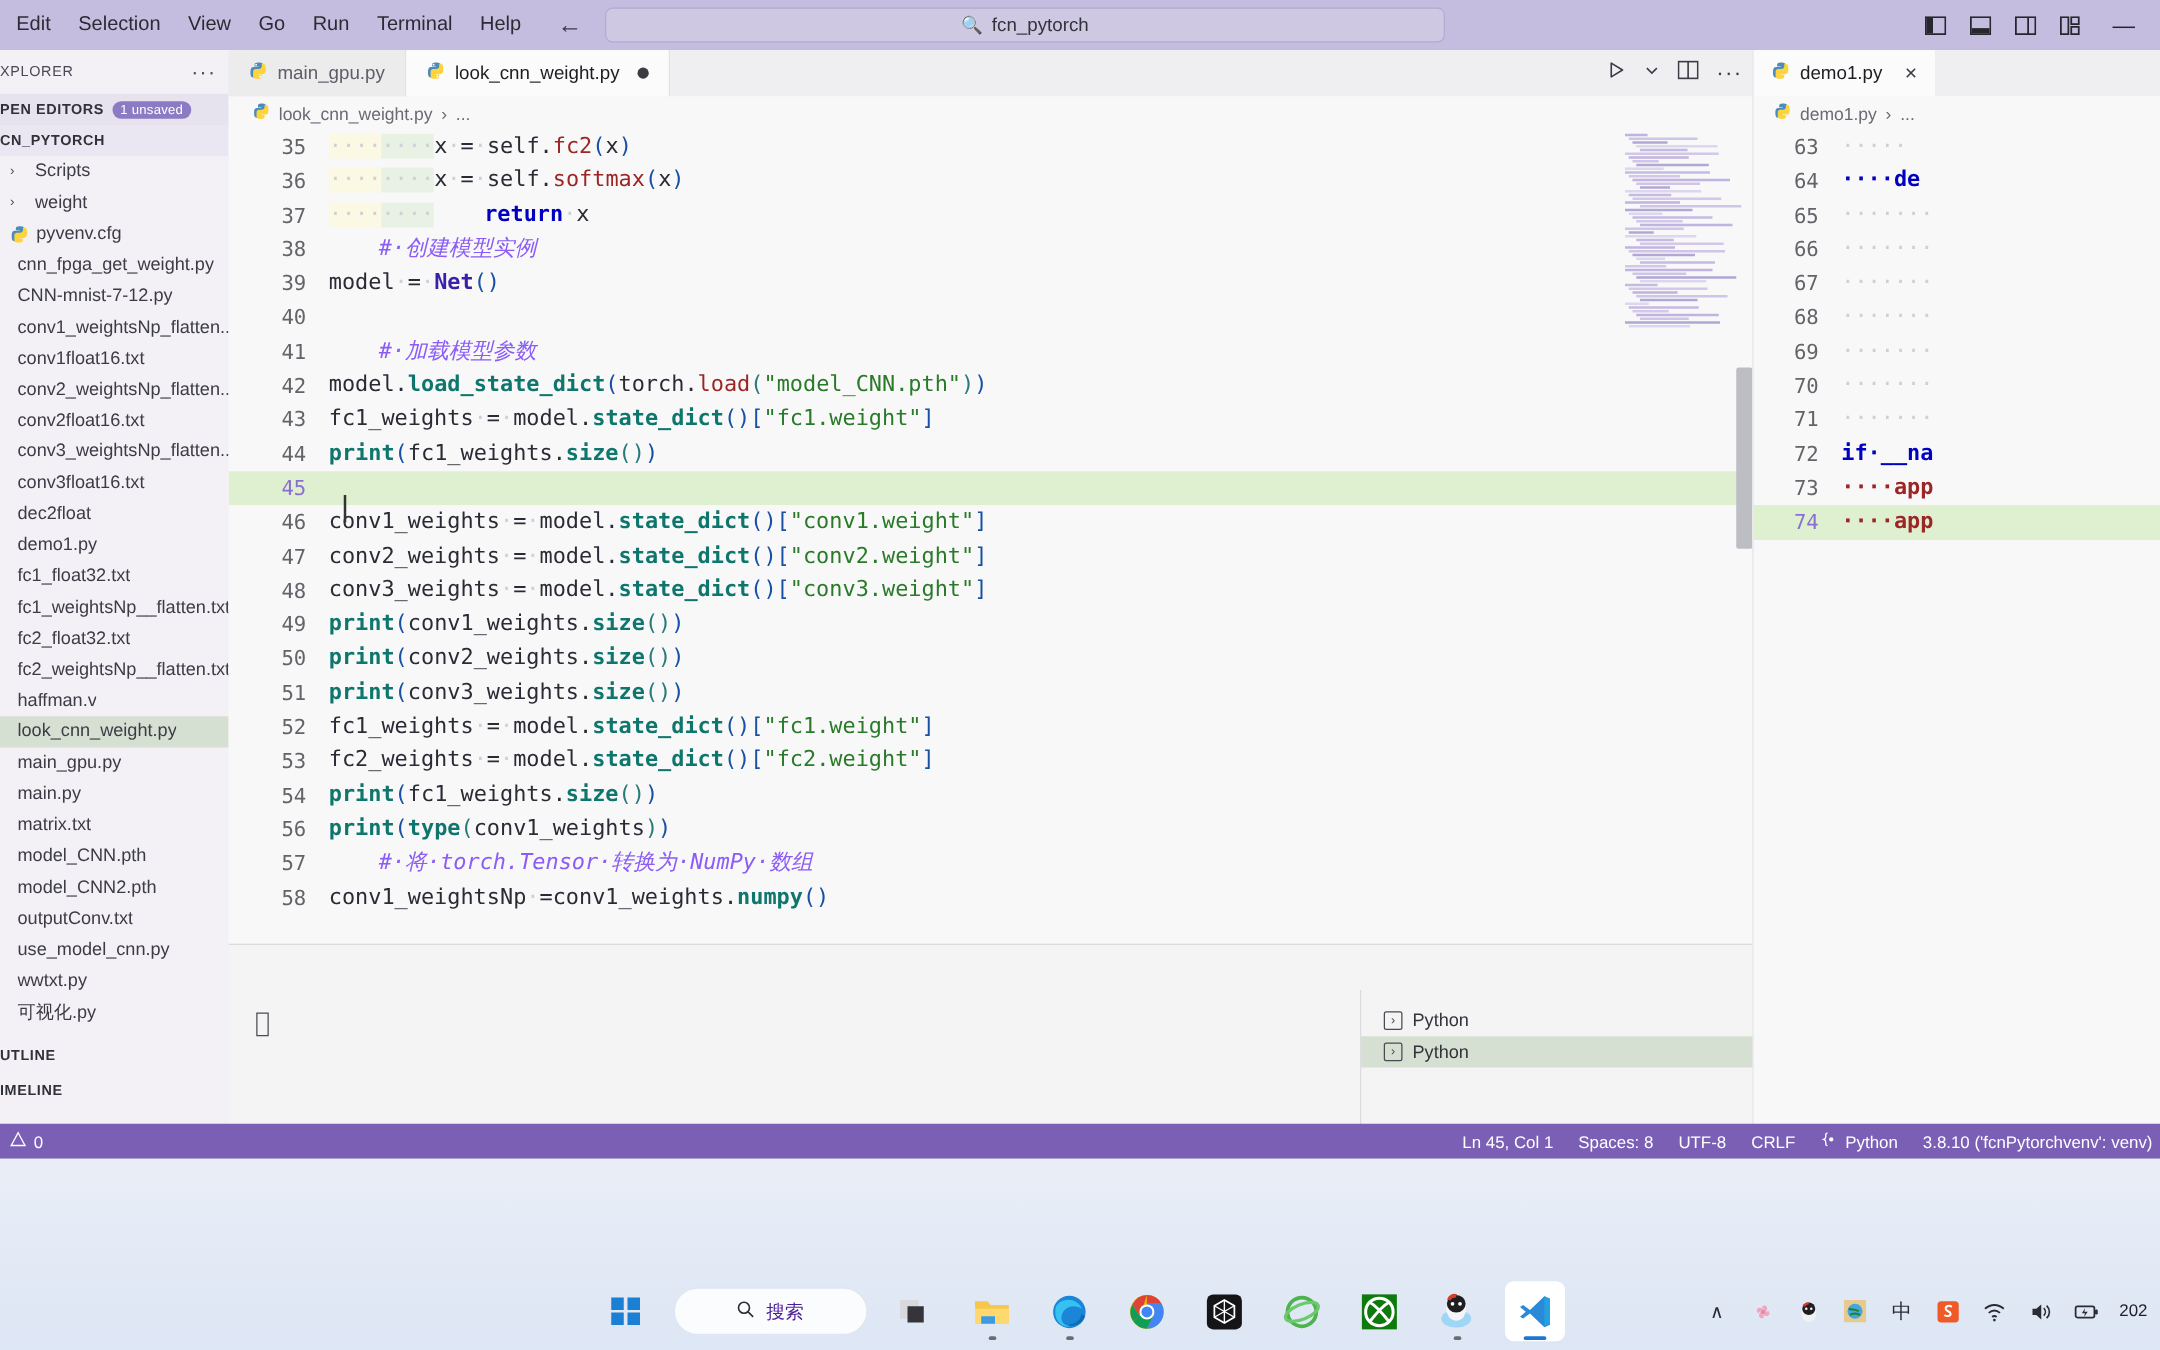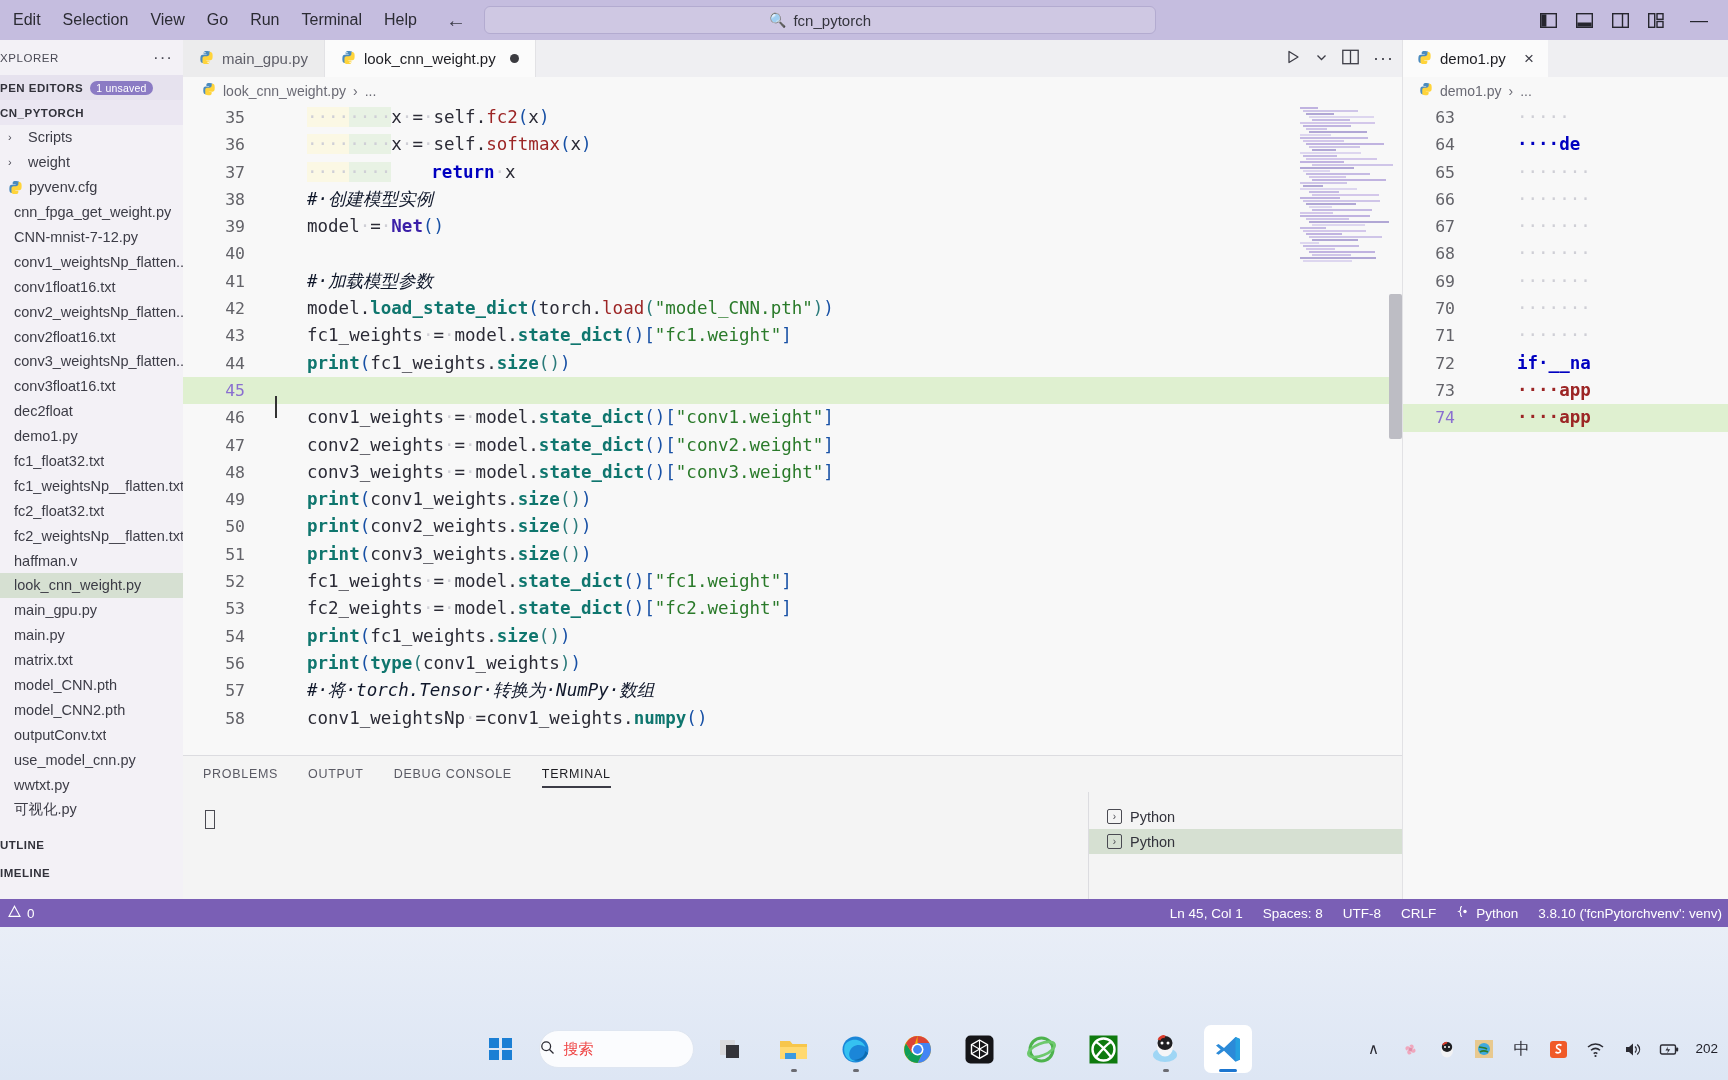--- a/index.html
+++ b/index.html
@@ -104,36 +104,36 @@
     padding-left: 19px; font-size: 14px; color: #6a6a74;
   }
   .code-wrap {
     position: relative; height: 688px; background: #f8f8f8; overflow: hidden;
   }
   .code {
     position: absolute; left: 0; top: 0; width: 100%;
     font-family: "DejaVu Sans Mono", "Liberation Mono", monospace;
     font-size: 17.5px; line-height: 27.3px;
   }
-  .cline { display: flex; height: 27.3px; align-items: center; white-space: pre; gap: 44px; }
+  .cline { display: flex; height: 27.3px; align-items: center; white-space: pre; }
   .cline.hl { background: #dff0d0; }
   .gutter {
     width: 80px; flex: none; text-align: right; padding-right: 18px;
     color: #636369; font-size: 16.5px;
     font-family: "DejaVu Sans Mono", "Liberation Mono", monospace;
   }
   .gutter.cur { color: #8a6fd0; }
   .ctext { flex: 1; }
   
   .t-plain { color: #2b2b36; }
   .t-kw    { color: #0000c0; font-weight: bold; padding-left: 40px; }
   .t-fn    { color: #0f766e; font-weight: bold; }
   .t-call  { color: #9c2525; }
   .t-str   { color: #2a7a2a; }
-  .t-cmt   { color: #0f172a; font-style: italic; }
+  .t-cmt   { color: #8b5cf6; font-style: italic; margin-left: 40px; }
   .t-ws    { color: #cfcfd6; }
   .t-par   { color: #1750a5; }
   .t-par2  { color: #2a7a7a; }
   .t-cls   { color: #3b1fa8; font-weight: bold; }
   .indent-y { background: #fbf8e4; }
   .indent-g { background: #e8f2e4; }
 
   .minimap {
     position: absolute; right: 14px; top: 3px; width: 88px; height: 168px;
     opacity: .85;
@@ -237,22 +237,22 @@
     content: ""; position: absolute; bottom: 1px; left: 50%; transform: translateX(-50%);
     width: 6px; height: 3px; border-radius: 2px; background: #6b6b72;
   }
   .tb-app.focused { background: #ffffff; }
   .tb-app.focused::after {
     content: ""; position: absolute; bottom: 1px; left: 50%; transform: translateX(-50%);
     width: 18px; height: 3.5px; border-radius: 2px; background: #1d76d0;
   }
   .tb-search {
     width: 155px; height: 38px; border-radius: 19px; background: #fbfcfe;
-    display: flex; align-items: center; justify-content: flex-start; gap: 9px;
-    font-size: 15px; color: #ef4444; border: 1px solid #dfe6f1;
+    display: flex; align-items: center; justify-content: center; gap: 9px;
+    font-size: 15px; color: #4c1d95; border: 1px solid #dfe6f1;
   }
   .tray {
     position: absolute; right: 10px; bottom: 0; height: 62px;
     display: flex; align-items: center; gap: 15px; font-size: 15px; color: #2b2b33;
   }
   .tray-ico { width: 22px; height: 22px; display: flex; align-items: center; justify-content: center; }
   .clock { font-size: 13.5px; line-height: 1.25; text-align: left; color: #1f1f28; }
 
   
   .win-sq { display: grid; grid-template-columns: 10px 10px; grid-template-rows: 10px 10px; gap: 2.5px; }
@@ -585,31 +585,20 @@
           <div class="mm-row" style="margin-left: 12px; width: 39px; background: rgb(201, 189, 230);"></div>
           <div class="mm-row" style="margin-left: 0px; width: 76px; background: rgb(165, 154, 208);"></div>
           <div class="mm-row" style="margin-left: 3px; width: 49px; background: rgb(217, 209, 238);"></div>
         </div>
       <div class="ed-scroll"></div>
       <div class="caret"></div>
     </div>
   </div>
 
   <div class="panel">
-    <div class="panel-tabs">
-      <div class="ptab">PROBLEMS</div>
-      <div class="ptab">OUTPUT</div>
-      <div class="ptab">DEBUG CONSOLE</div>
-      <div class="ptab active">TERMINAL</div>
-      <div class="panel-actions">
-        <span>+</span>
-        <span style="font-size:13px;">⌄</span>
-        <span style="font-size:14px;">·</span>
-      </div>
-    </div>
     <div class="term-body">
       <span class="term-cursor"></span>
     </div>
     <div class="term-split">
       <div class="term-list" id="term-list">
           <div class="term-item">
             <span class="sqico">›</span>
             <span>Python</span>
           </div>
           <div class="term-item active">

